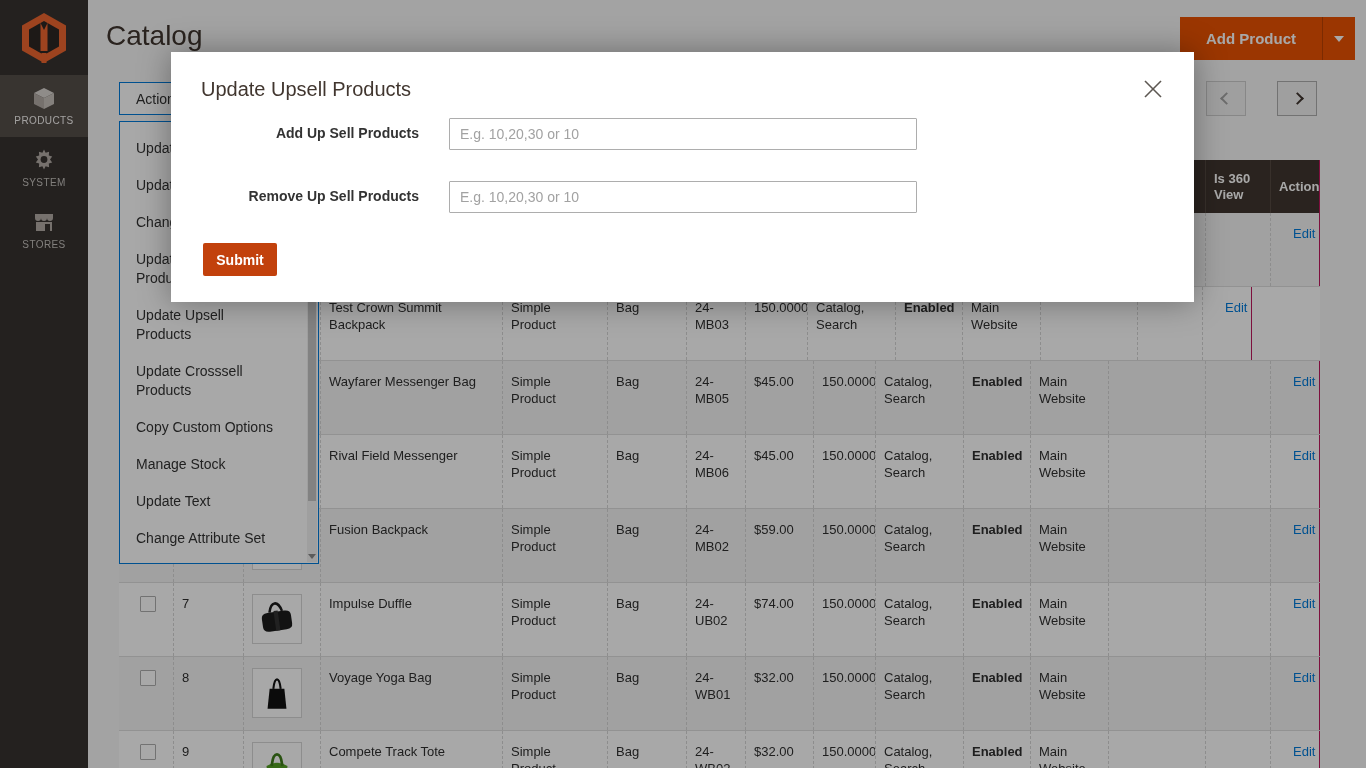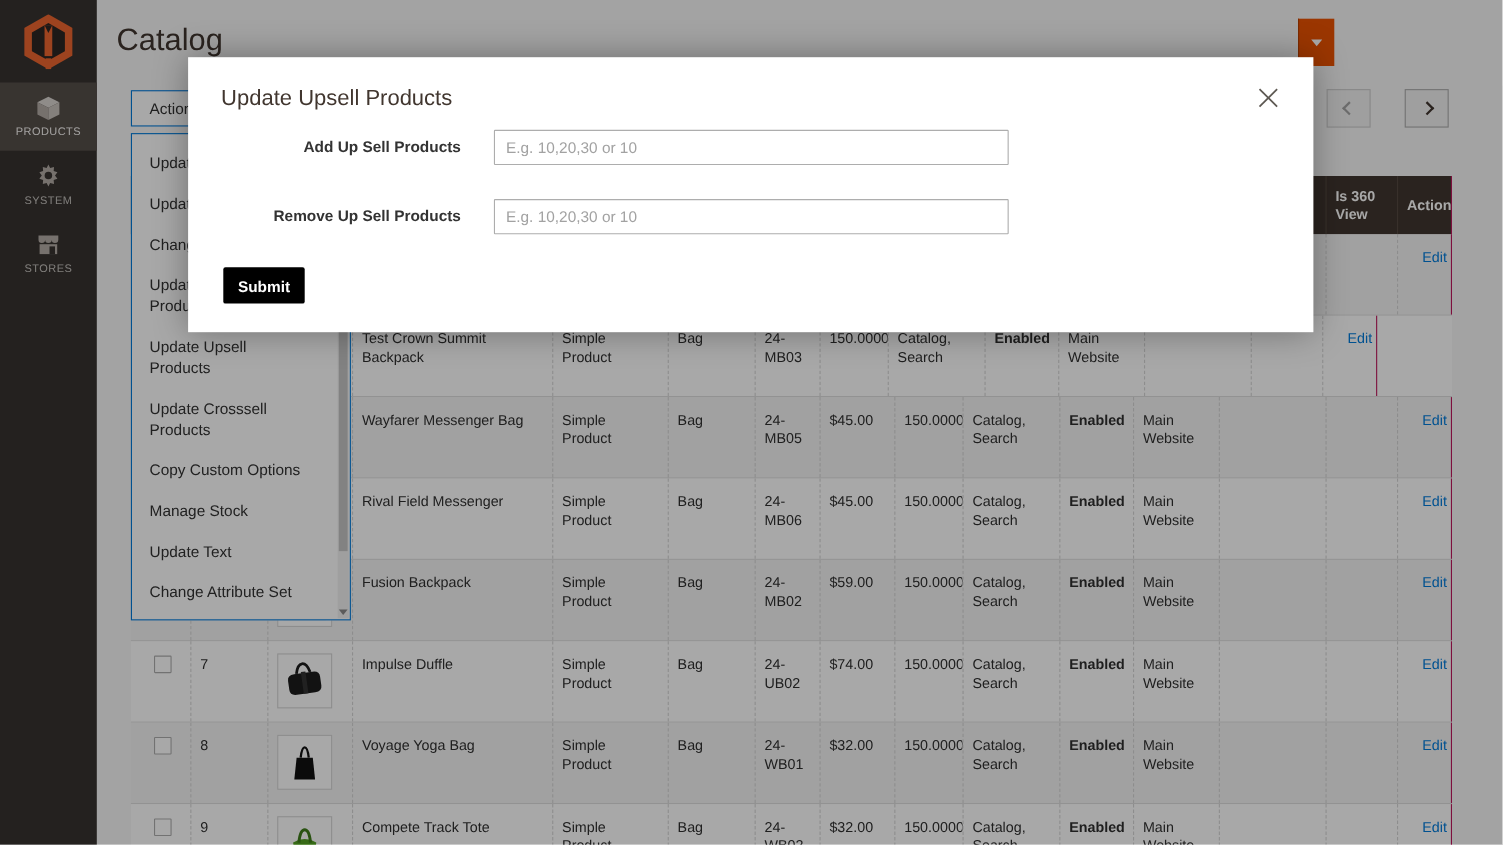--- a/index.html
+++ b/index.html
@@ -83,21 +83,21 @@
            box-shadow:0 0 30px rgba(0,0,0,.35); }
   .modal-title { position:absolute; left:30px; top:26px; font-size:20px; font-weight:400; color:#41362f; }
   .modal-close { position:absolute; right:28px; top:24px; width:26px; height:26px; cursor:pointer;
                  display:flex; align-items:center; justify-content:center; }
   .field-label { position:absolute; width:248px; text-align:right; font-size:14px; font-weight:700; color:#333; }
   .field-input { position:absolute; left:278px; width:468px; height:32px; border:1px solid #adadad; border-radius:1px;
                  font-size:14px; color:#333; padding:12px 10px; font-family:Liberation Sans, sans-serif; }
   .field-input::placeholder { color:#a2a2a2; opacity:1; }
   .lbl-1 { left:0; top:73px;padding-left:40px; } .inp-1 { top:66px; }
   .lbl-2 { left:0; top:136px; } .inp-2 { top:129px; }
-  .btn-submit { position:absolute; left:32px; top:191px; width:74px; height:33px; background:#000000;
+  .btn-submit { position:absolute; left:32px; top:191px; width:74px; height:33px; background:#c2410c;
                 color:#fff; font-size:14px; font-weight:700; border:none; border-radius:2px; cursor:pointer;
                 font-family:"Liberation Sans","DejaVu Sans",sans-serif; }
 </style>
 </head>
 <body>
 
 <div class="stage">
 
   <aside class="sidebar">
     <div class="logo-wrap">
@@ -136,20 +136,21 @@
           <rect x="13" y="14" width="5" height="7" fill="#373330"></rect>
         </svg>
       </span>
       <span class="nav-label">STORES</span>
     </div>
   </aside>
 
   <div class="page-header">
     <h1 class="page-title">Catalog</h1>
     <div class="btn-add">
+      <span class="btn-add-main">Add Product</span>
       <span class="btn-add-caret">
         <i class="caret-down"></i>
       </span>
     </div>
   </div>
 
   <div class="pager-btn pager-prev">
     <i class="chev chev-left"></i>
   </div>
   <div class="pager-btn pager-next">

